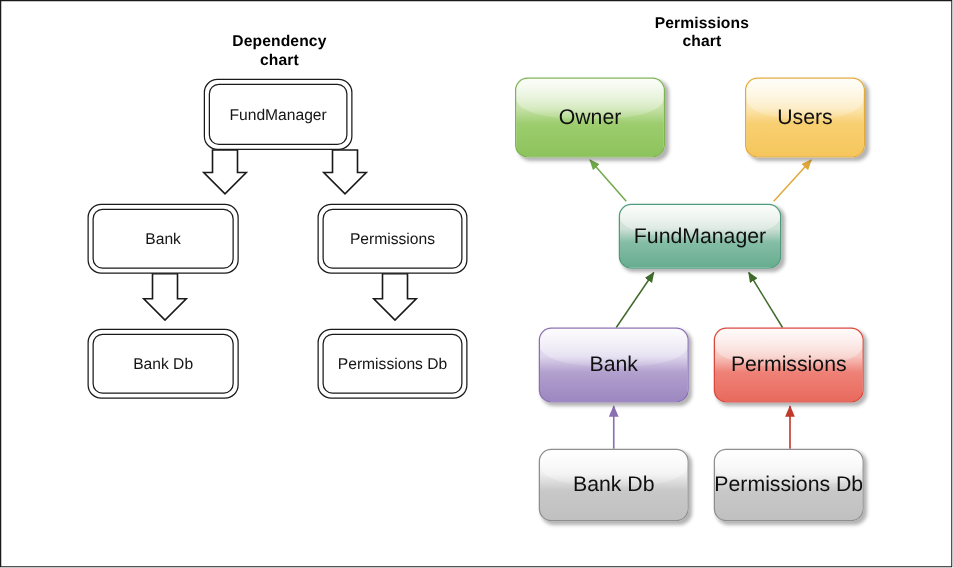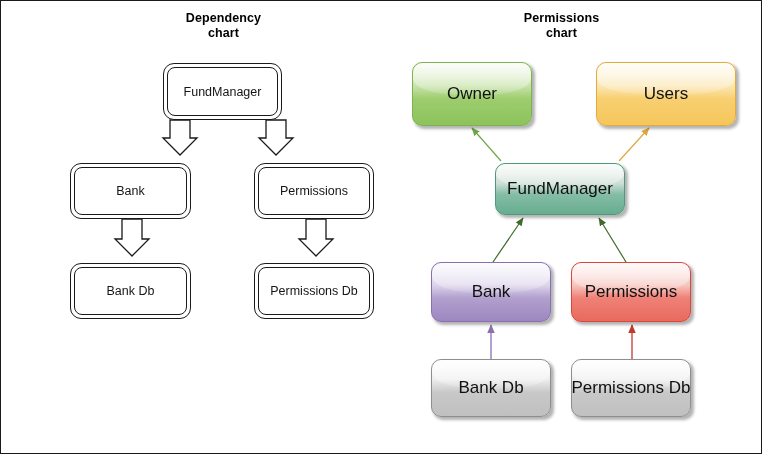--- a/index.html
+++ b/index.html
@@ -96,21 +96,21 @@
   .box-fm      { background: linear-gradient(to bottom, #e7efe9 0%, #cfe0d6 38%, #85bda6 60%, #67ad90 100%); border: 1px solid #4d9b7d; }
   .box-bank    { background: linear-gradient(to bottom, #eeeaf5 0%, #ddd5ec 38%, #b2a0ce 60%, #9d87c0 100%); border: 1px solid #8a6fb3; }
   .box-perm    { background: linear-gradient(to bottom, #fbe3e0 0%, #f6c6bf 38%, #ef8177 60%, #e96a5e 100%); border: 1px solid #d9463a; }
   .box-grey    { background: linear-gradient(to bottom, #fbfbfb 0%, #eeeeee 34%, #c8c8c8 58%, #c0c0c0 100%); border: 1px solid #8e8e8e; }
 </style>
 </head>
 <body>
 
 <div id="canvas">
 
-  <div class="chart-title" style="left:140px; top:10px; width:165px;">
+  <div class="chart-title" style="left:140px; top:25px; width:165px;">
     <div>Dependency</div>
     <div>chart</div>
   </div>
 
   <div class="chart-title" style="left:478px; top:10px; width:165px;">
     <div>Permissions</div>
     <div>chart</div>
   </div>
 
   <svg class="layer" viewBox="0 0 762 454">
@@ -192,21 +192,21 @@
     <line x1="490" y1="358" x2="490" y2="324" stroke="#8a6fb3" stroke-width="1.3" marker-end="url(#ah-purple)"></line>
 
     <line x1="631" y1="358" x2="631" y2="324" stroke="#c0392b" stroke-width="1.3" marker-end="url(#ah-red)"></line>
   </svg>
 
   <div class="perm-box box-owner" style="left:411px; top:61px; width:120px; height:64px;">
     <span class="gloss"></span>
     <span class="lbl">Owner</span>
   </div>
 
-  <div class="perm-box box-users" style="left:595px; top:61px; width:140px; height:64px;">
+  <div class="perm-box box-users" style="left:595px; top:61px; width:96px; height:64px;">
     <span class="gloss"></span>
     <span class="lbl">Users</span>
   </div>
 
   <div class="perm-box box-fm" style="left:494px; top:162px; width:130px; height:52px;">
     <span class="gloss"></span>
     <span class="lbl">FundManager</span>
   </div>
 
   <div class="perm-box box-bank" style="left:430px; top:261px; width:120px; height:60px;">

